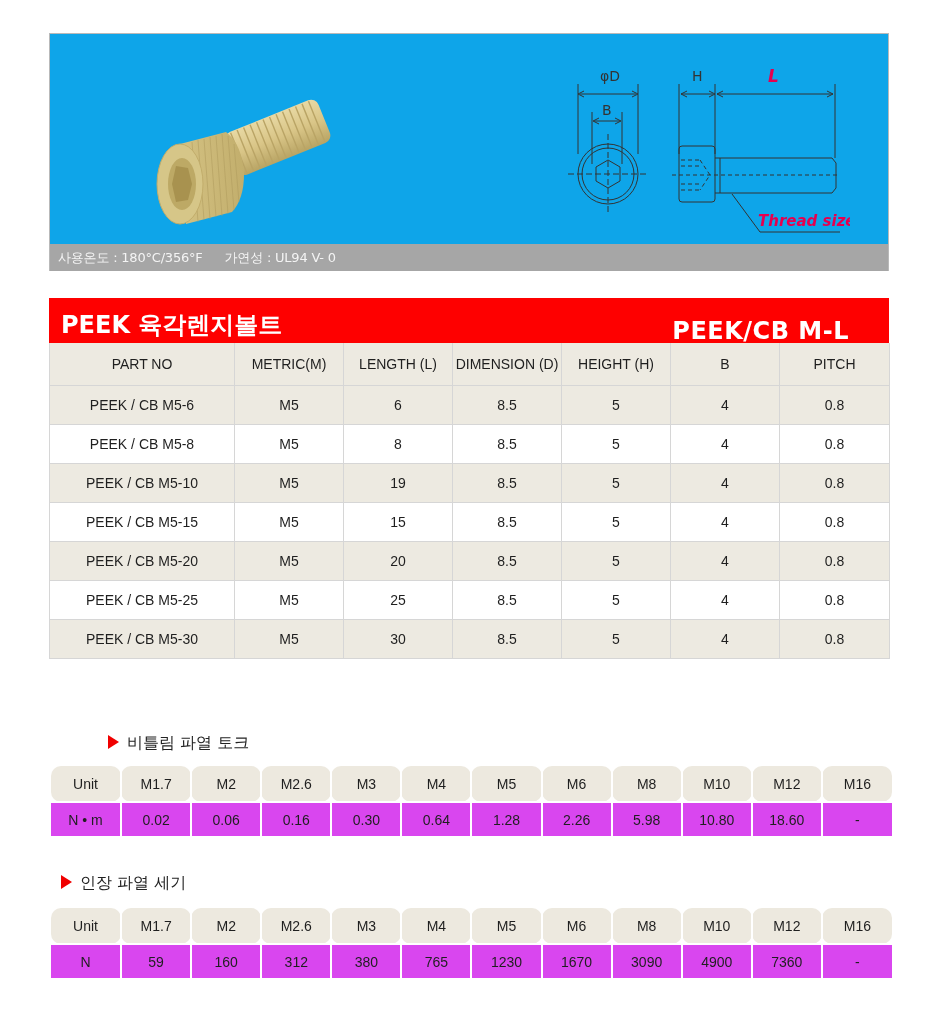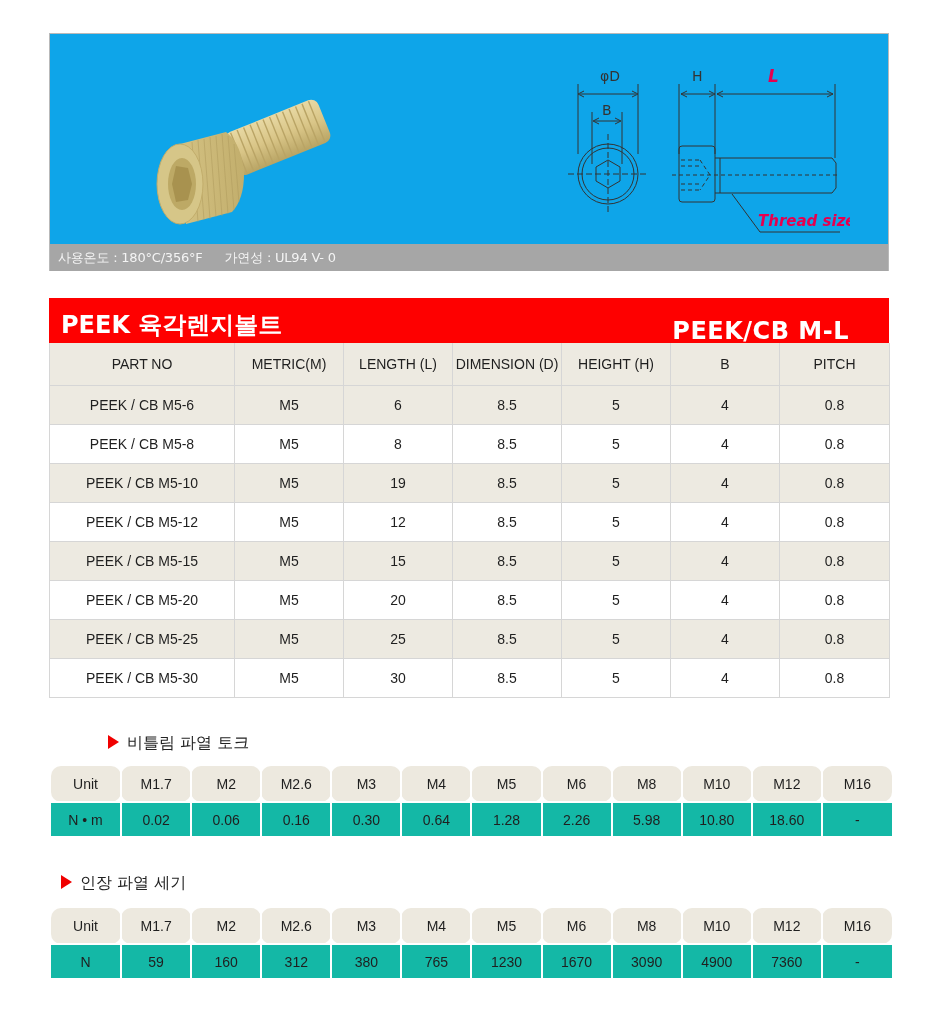--- a/index.html
+++ b/index.html
@@ -37,21 +37,21 @@
           font-family: "DejaVu Sans", sans-serif; }
   .sec-head .tri { display: inline-block; width: 0; height: 0; border-top: 7px solid transparent;
           border-bottom: 7px solid transparent; border-left: 11px solid #f00000; margin-right: 8px;
           vertical-align: -1px; }
 
   
   table.small { position: absolute; left: 51px; width: 841px; border-collapse: collapse;
           table-layout: fixed; font-size: 14px; }
   table.small td { text-align: center; border: 2px solid #ffffff; padding: 0; color: #1f1f1f; }
   table.small tr.hdr td { background: #ede9df; height: 35px; }
-  table.small tr.val td { background: #14b8a6; height: 33px; margin-top: 36px; }
+  table.small tr.val td { background: #d946ef; height: 33px; margin-top: 36px; }
   table.small td:first-child { border-left: none; }
   table.small td:last-child { border-right: none; }
   table.small tr.hdr td { border-top: none; border-radius: 10px; }
   table.small tr.val td { border-bottom: none; }
 </style>
 </head>
 <body>
 
 <div class="hero">
   <svg class="photo" viewBox="0 0 200 160">
@@ -205,29 +205,20 @@
   <tr>
     <td>PEEK / CB M5-10</td>
     <td>M5</td>
     <td>19</td>
     <td>8.5</td>
     <td>5</td>
     <td>4</td>
     <td>0.8</td>
   </tr>
   <tr>
-    <td>PEEK / CB M5-12</td>
-    <td>M5</td>
-    <td>12</td>
-    <td>8.5</td>
-    <td>5</td>
-    <td>4</td>
-    <td>0.8</td>
-  </tr>
-  <tr>
     <td>PEEK / CB M5-15</td>
     <td>M5</td>
     <td>15</td>
     <td>8.5</td>
     <td>5</td>
     <td>4</td>
     <td>0.8</td>
   </tr>
   <tr>
     <td>PEEK / CB M5-20</td>

